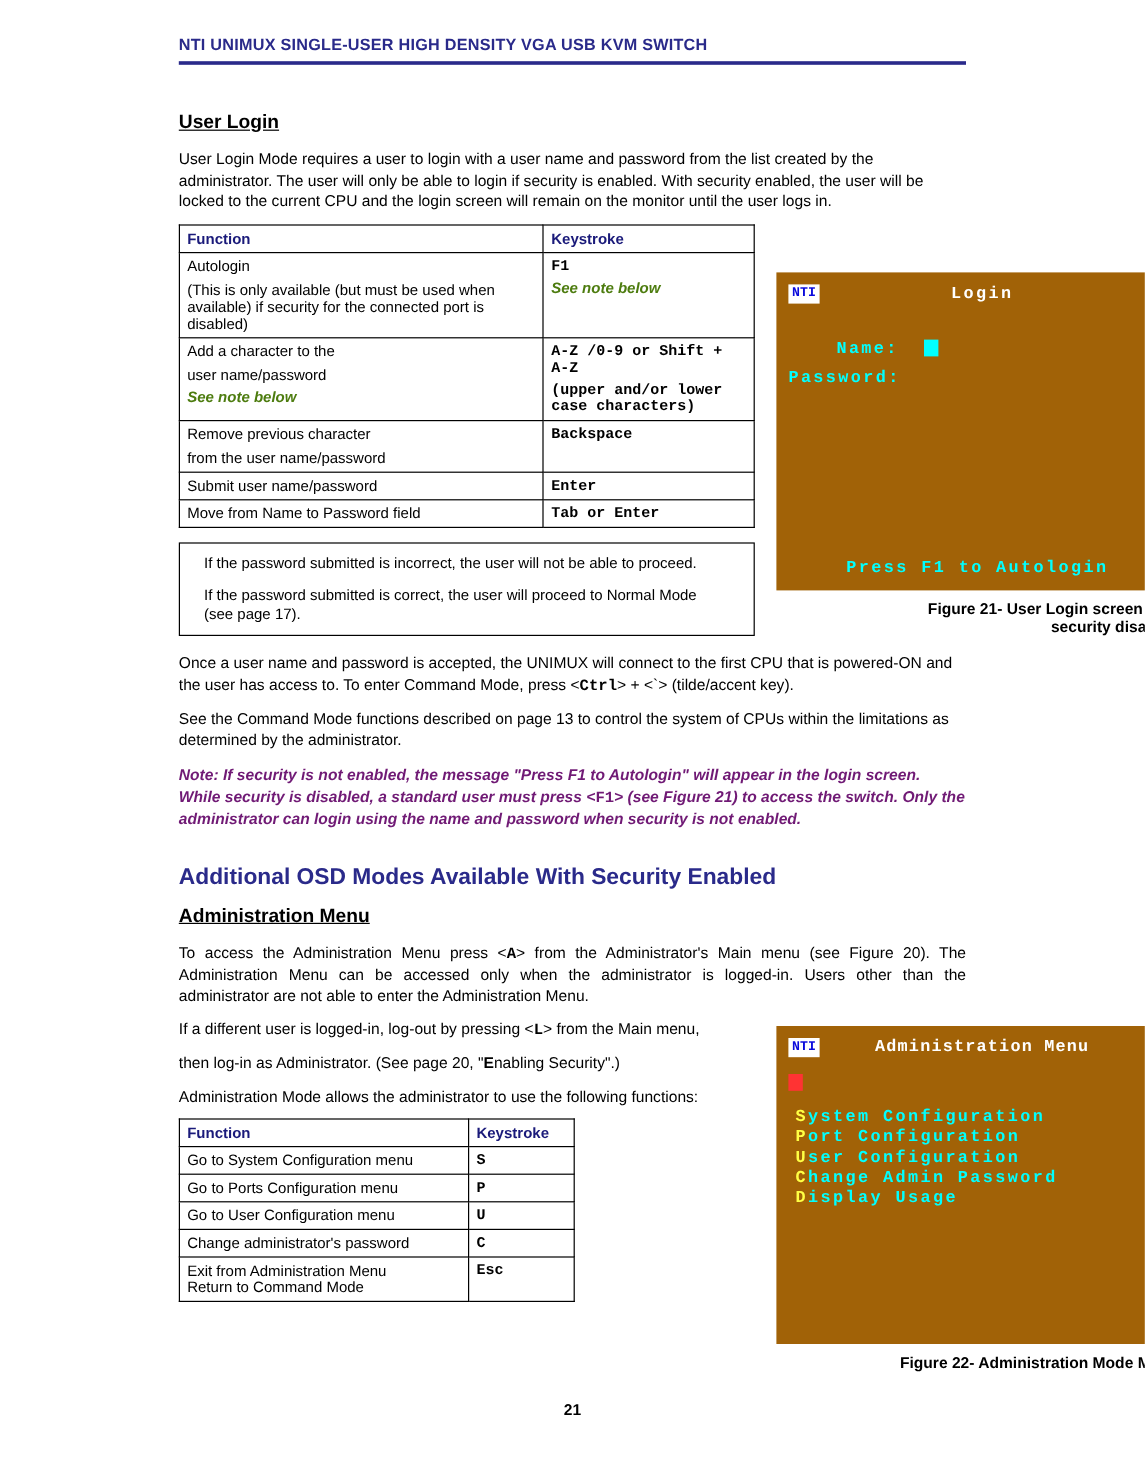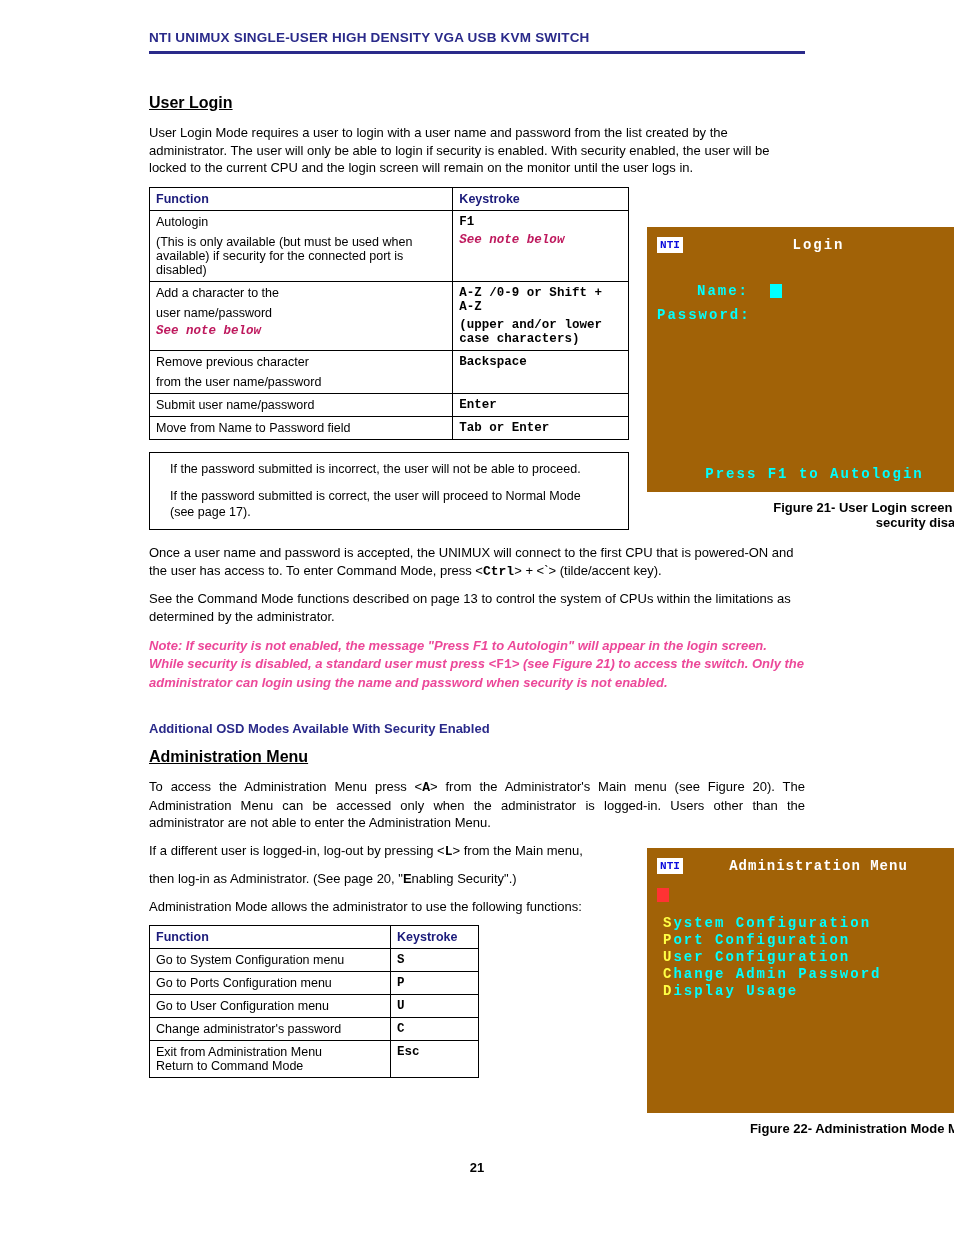--- a/index.html
+++ b/index.html
@@ -52,21 +52,21 @@
     padding: 4px 6px;
     text-align: left;
     vertical-align: top;
   }
   table.kvtable th {
     font-weight: bold;
     color: #1a1a7a;
     background: #fff;
   }
   .mono { font-family: "Courier New", Courier, monospace; font-weight: bold; }
-  .rednote { color: #be185d; font-style: italic; font-weight: bold; font-family: Liberation Mono, monospace; }
+  .rednote { color: #4d7c0f; font-style: italic; font-weight: bold; }
   .notebox {
     border: 1px solid #000;
     padding: 8px 20px;
     margin-top: 12px;
     font-size: 12.5px;
     line-height: 1.35;
   }
   .fig-caption {
     text-align: right;
     font-weight: bold;
@@ -118,25 +118,25 @@
     display:flex; flex-direction:column;
   }
   .osd-admin .osd-title-row { margin-bottom: 14px; }
   .osd-admin-sel {
     width:12px; height:14px; background:#f33; display:inline-block;
   }
   .osd-menu-line { color:#0ff; margin:1px 0; white-space:nowrap; }
   .osd-menu-line .hot { color:#ff4; }
   h1.blue {
     color: #2a2a8a;
-    font-size: 13px;
+    font-size: 19px;
     margin: 30px 0 12px 0;
   }
   .rednote-block {
-    color:#ec4899; font-style:italic; font-weight:bold;
+    color:#701a75; font-style:italic; font-weight:bold;
     margin: 12px 0 8px 0; line-height:1.35;
   }
   .rednote-block .mono { font-style: normal; }
   .inline-mono { font-family:"Courier New",monospace; font-weight:bold; }
   table.kvtable2 {
     border-collapse: collapse;
     width: 330px;
     font-size: 12.5px;
     margin-top: 8px;
   }

